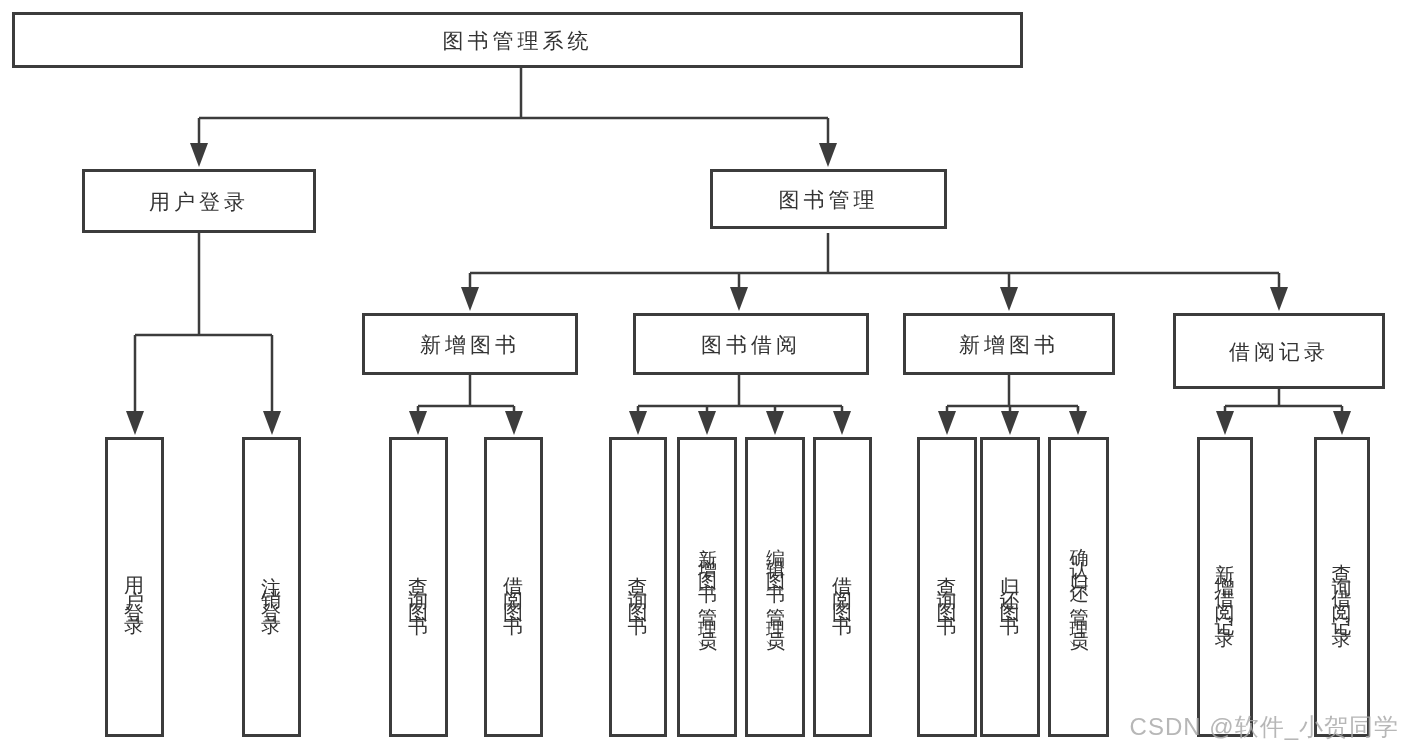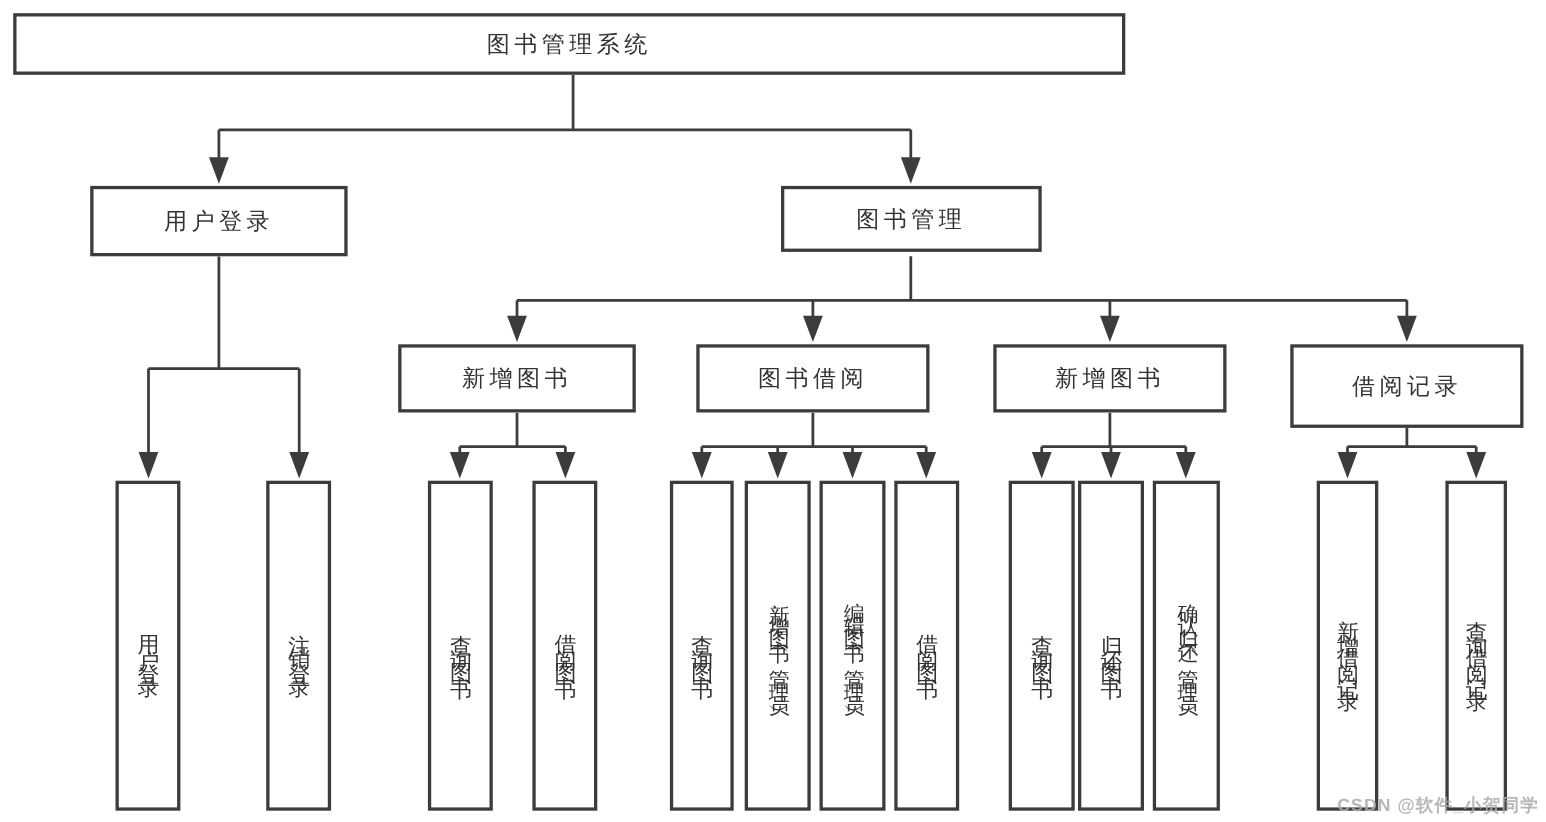--- a/index.html
+++ b/index.html
@@ -62,26 +62,25 @@
     white-space: nowrap;
   }
   .node .vtext.long {
     letter-spacing: 12px;
     font-size: 19px;
   }
   .watermark {
     position: absolute;
     right: 6px;
     bottom: 4px;
-    font-size: 16px;
+    font-size: 24px;
     color: rgba(170, 170, 170, 0.85);
     letter-spacing: 1px;
     z-index: 3;
     white-space: nowrap;
-    font-weight: bold;
   }
 </style>
 </head>
 <body>
 
 <div class="canvas">
 
   <svg class="connectors" width="1405" height="747" viewBox="0 0 1405 747" xmlns="http://www.w3.org/2000/svg">
 
     <g>
@@ -139,21 +138,21 @@
   <div class="node" style="left:82px; top:169px; width:234px; height:64px;">
     <span class="hlabel">用户登录</span>
   </div>
   <div class="node" style="left:710px; top:169px; width:237px; height:60px;">
     <span class="hlabel">图书管理</span>
   </div>
 
   <div class="node" style="left:362px; top:313px; width:216px; height:62px;">
     <span class="hlabel">新增图书</span>
   </div>
-  <div class="node" style="left:633px; top:313px; width:212px; height:62px;">
+  <div class="node" style="left:633px; top:313px; width:236px; height:62px;">
     <span class="hlabel">图书借阅</span>
   </div>
   <div class="node" style="left:903px; top:313px; width:212px; height:62px;">
     <span class="hlabel">新增图书</span>
   </div>
   <div class="node" style="left:1173px; top:313px; width:212px; height:76px;">
     <span class="hlabel">借阅记录</span>
   </div>
 
   <div class="node tall" style="left:105px; width:59px;">

